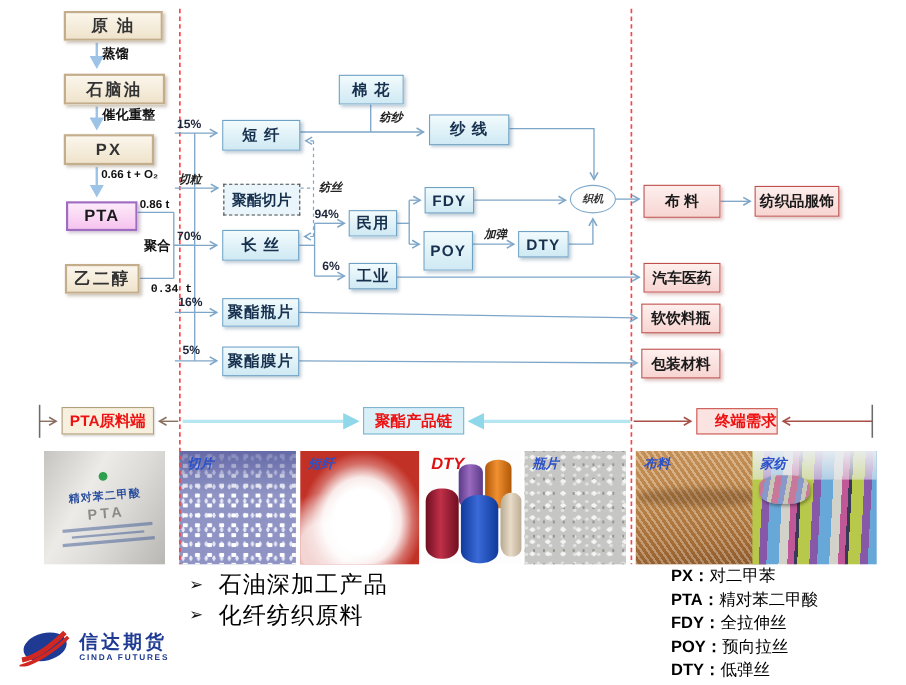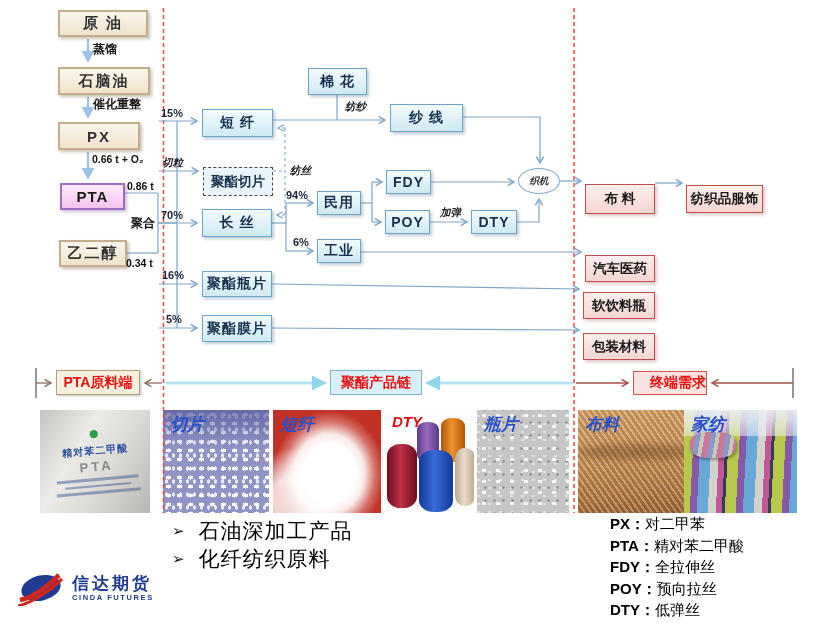--- a/index.html
+++ b/index.html
@@ -11,38 +11,38 @@
   .fbox{position:absolute;box-sizing:border-box;display:flex;align-items:center;justify-content:center;
         font-weight:bold;white-space:nowrap;}
   .tan{background:linear-gradient(#fbf6ec,#efe3cb);border:2px solid #c3ad8a;
        box-shadow:2px 2px 3px rgba(120,100,70,.4);color:#333;font-size:15px;letter-spacing:2px;}
   .pta{background:linear-gradient(#fdeafa,#f6c4ee);border:2px solid #a06cc2;
        box-shadow:2px 2px 3px rgba(110,70,120,.35);color:#1a1a1a;font-size:15px;letter-spacing:1px;}
   .blue{background:linear-gradient(#f2fbfd,#cfe9f3);border:1.6px solid #6fa3c6;
        box-shadow:2px 2px 3px rgba(70,110,140,.35);color:#16304e;font-size:14px;letter-spacing:1px;}
   .blue-dashed{background:#e9f5fa;border:1.6px dashed #4a4a4a;color:#16304e;font-size:13.5px;}
   .pink{background:linear-gradient(#fdefed,#f7d5d2);border:1.6px solid #bf4f4c;
-       box-shadow:2px 2px 3px rgba(150,70,60,.3);color:#1a1a1a;font-size:13.5px;margin-top:16px;}
+       box-shadow:2px 2px 3px rgba(150,70,60,.3);color:#1a1a1a;font-size:13.5px;}
   .oval{border-radius:50%;background:#fefefe;border:1.3px solid #7fa8cc;color:#333;
         font-size:9.5px;letter-spacing:0;font-style:italic;}
   .stage-tan{background:#f8f0df;border:1.6px solid #b29f7c;color:#ee1111;font-size:14px;
         box-shadow:1px 1px 2px rgba(0,0,0,.25);}
   .stage-blue{background:#d8eff7;border:1.6px solid #7fb4cf;color:#ee1111;font-size:14px;}
   .stage-pink{background:#fbe3e1;border:1.8px solid #cc564e;color:#ee1111;font-size:14px;justify-content:flex-end;}
   
   .flbl{position:absolute;white-space:nowrap;color:#111;}
   .lbl{font-size:12px;font-weight:bold;}
   .lbl-sm{font-size:10.5px;font-weight:bold;}
   .pct{font-size:11px;font-weight:bold;color:#1c2438;}
   .ital{font-style:italic;font-weight:bold;font-family:"Liberation Serif","DejaVu Serif",serif;
         font-size:10.5px;color:#222;}
   
   .photo{position:absolute;top:410px;height:103px;z-index:2;overflow:hidden;}
   .p-label{position:absolute;top:3px;left:7px;font-weight:bold;font-style:italic;
-           font-size:17px;color:#2a51c8;z-index:3;}
+           font-size:12px;color:#2a51c8;z-index:3;}
   .p-label.red{color:#dd1111;font-size:15px;}
   .v-bag{background:linear-gradient(120deg,#c6c4c0,#edebe7 35%,#dddbd7 60%,#b9b7b3);}
   .bag-text{position:absolute;top:16px;left:8px;right:6px;text-align:center;transform:rotate(-5deg);}
   .bag-dot{display:inline-block;width:8px;height:8px;border-radius:50%;background:#2e9e4f;margin-bottom:2px;}
   .bag-l1{font-size:10px;font-weight:bold;color:#2a4f9e;letter-spacing:1px;}
   .bag-l2{font-size:13px;font-weight:bold;color:#8a8a8a;letter-spacing:3px;margin-top:1px;}
   .bag-bar{height:2.5px;background:rgba(60,90,150,.5);margin:4px auto 0;}
   .v-chips{background-color:#8f94c4;
     background-image:linear-gradient(rgba(90,95,160,.8),rgba(90,95,160,0) 38%),
       radial-gradient(#ffffff 30%,rgba(255,255,255,0) 34%),
@@ -248,21 +248,21 @@
       </div>
       <div class="fbox blue" style="left: 390px; top: 104px; width: 73px; height: 28px;">
         <span>纱 线</span>
       </div>
       <div class="fbox blue" style="left: 317px; top: 191px; width: 44px; height: 24px;">
         <span>民用</span>
       </div>
       <div class="fbox blue" style="left: 386px; top: 170px; width: 45px; height: 24px;">
         <span>FDY</span>
       </div>
-      <div class="fbox blue" style="left: 385px; top: 210px; width: 45px; height: 24px;">
+      <div class="fbox blue" style="left: 385px; top: 210px; width: 45px; height: 36px;">
         <span>POY</span>
       </div>
       <div class="fbox blue" style="left: 317px; top: 239px; width: 44px; height: 24px;">
         <span>工业</span>
       </div>
       <div class="fbox blue" style="left: 471px; top: 210px; width: 46px; height: 24px;">
         <span>DTY</span>
       </div>
       <div class="fbox oval" style="left: 518px; top: 168px; width: 42px; height: 26px;">
         <span>织机</span>
@@ -291,21 +291,21 @@
       <div class="fbox stage-pink" style="left: 633px; top: 371px; width: 74px; height: 24px;">
         <span>终端需求</span>
       </div>
     </div>
   <div id="flow-labels">
       <span class="flbl lbl" style="left: 93px; top: 41px;">蒸馏</span>
       <span class="flbl lbl" style="left: 93px; top: 96px;">催化重整</span>
       <span class="flbl lbl-sm" style="left: 92px; top: 153px;">0.66 t + O₂</span>
       <span class="flbl lbl-sm" style="left: 127px; top: 180px;">0.86 t</span>
       <span class="flbl lbl" style="left: 131px; top: 215px;">聚合</span>
-      <span class="flbl lbl-sm" style="left: 126px; top: 257px;">0.34 t</span>
+      <span class="flbl lbl-sm" style="left: 137px; top: 257px; font-family: Liberation Mono, monospace;">0.34 t</span>
       <span class="flbl pct" style="left: 161px; top: 107px;">15%</span>
       <span class="flbl ital" style="left: 162px; top: 156px;">切粒</span>
       <span class="flbl pct" style="left: 161px; top: 209px;">70%</span>
       <span class="flbl pct" style="left: 162px; top: 269px;">16%</span>
       <span class="flbl pct" style="left: 166px; top: 313px;">5%</span>
       <span class="flbl ital" style="left: 290px; top: 164px;">纺丝</span>
       <span class="flbl pct" style="left: 286px; top: 189px;">94%</span>
       <span class="flbl pct" style="left: 293px; top: 236px;">6%</span>
       <span class="flbl ital" style="left: 345px; top: 100px;">纺纱</span>
       <span class="flbl ital" style="left: 440px; top: 206px;">加弹</span>

